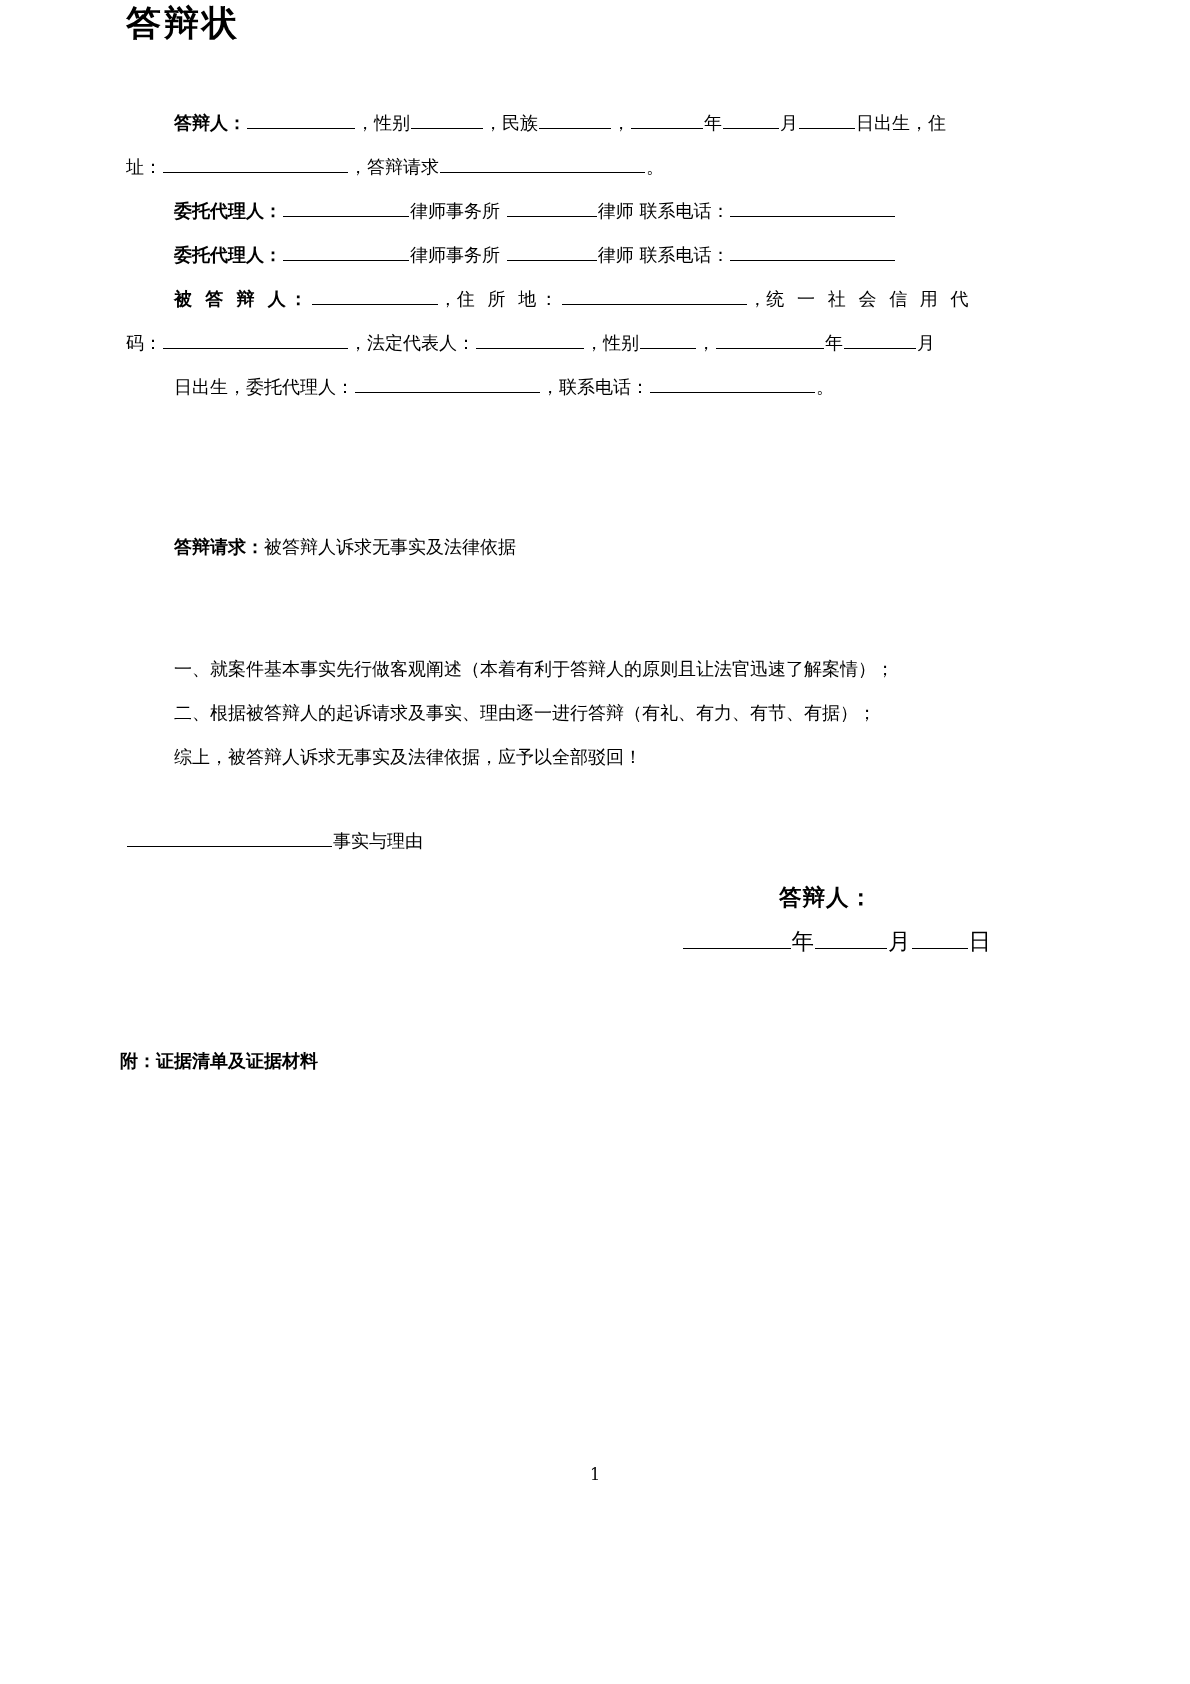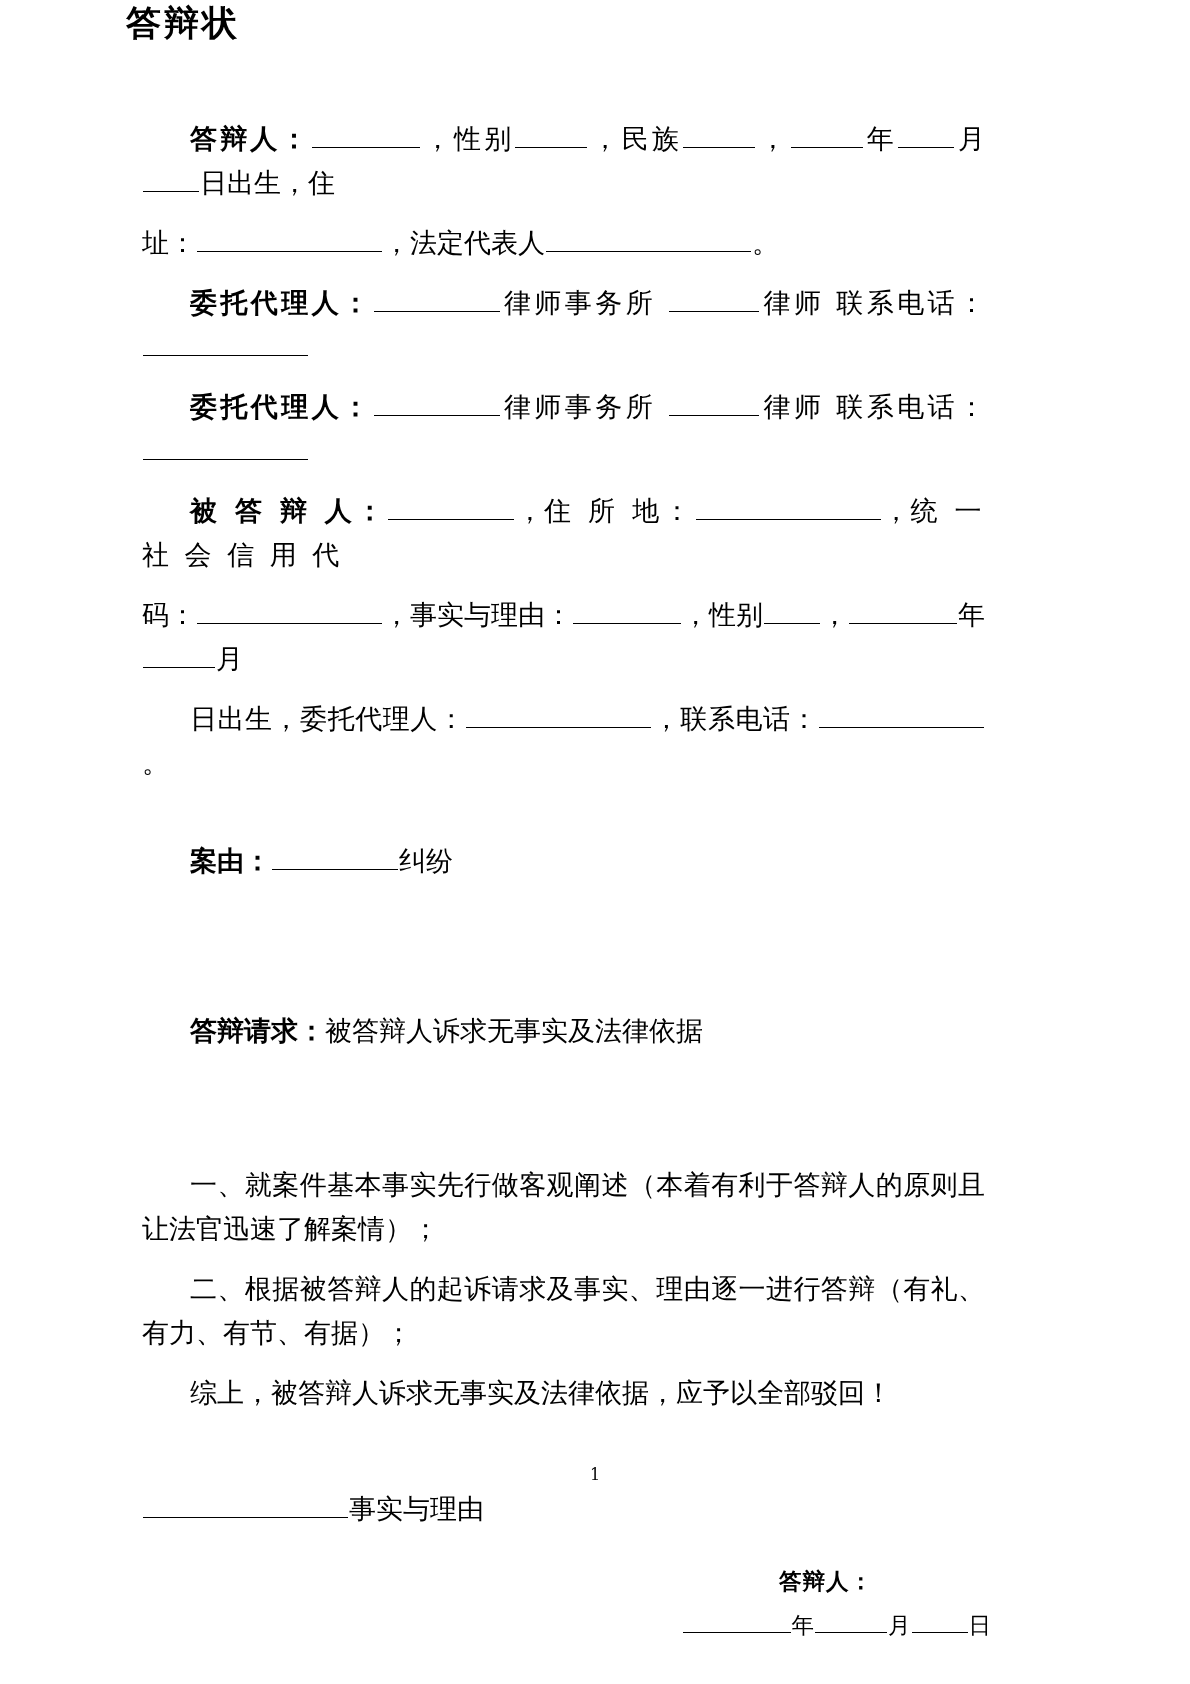--- a/index.html
+++ b/index.html
@@ -35,23 +35,23 @@
     text-align: left;
     font-size: 35px;
     font-weight: bold;
     letter-spacing: 3px;
     margin: 0;
     font-family: "DejaVu Serif", "Liberation Serif", serif;
   }
 
   
   .para {
-    font-size: 27px;
+    font-size: 18px;
     line-height: 44px;
-    margin: 16px;
+    margin: 0;
     text-align: justify;
     text-justify: inter-character;
     word-break: break-all;
   }
   .indent {
     text-indent: 48px;
   }
   .bold {
     font-weight: bold;
   }
@@ -110,48 +110,45 @@
 
     <div class="doc-title">答辩状</div>
 
     <div class="gap-lg"></div>
 
     <p class="para indent">
       <span class="bold">答辩人：</span><span class="u u6"></span>，<span>性别</span><span class="u u4"></span>，<span>民族</span><span class="u u4"></span>，<span class="u u4"></span><span>年</span><span class="u u3"></span><span>月</span><span class="u u3"></span><span>日出生，住</span>
     </p>
 
     <p class="para">
-      <span>址：</span><span class="u u10"></span>，<span>法定代表人</span><span class="u u11"></span><span>。</span>
+      <span>址：</span><span class="u u10"></span>，<span>答辩请求</span><span class="u u11"></span><span>。</span>
     </p>
 
     <p class="para indent">
       <span class="bold">委托代理人：</span><span class="u u7"></span><span>律师事务所</span>&nbsp;<span class="u u5"></span><span>律师</span>&nbsp;<span>联系电话：</span><span class="u u9"></span>
     </p>
 
     <p class="para indent">
       <span class="bold">委托代理人：</span><span class="u u7"></span><span>律师事务所</span>&nbsp;<span class="u u5"></span><span>律师</span>&nbsp;<span>联系电话：</span><span class="u u9"></span>
     </p>
 
     <p class="para indent">
       <span class="bold spaced">被 答 辩 人：</span><span class="u u7"></span>，<span class="spaced">住 所 地：</span><span class="u u10"></span>，<span class="spaced">统 一 社 会 信 用 代</span>
     </p>
 
     <p class="para">
-      <span>码：</span><span class="u u10"></span>，<span>事实与理由：</span><span class="u u6"></span>，<span>性别</span><span class="u u3"></span>，<span class="u u6"></span><span>年</span><span class="u u4"></span><span>月</span>
+      <span>码：</span><span class="u u10"></span>，<span>法定代表人：</span><span class="u u6"></span>，<span>性别</span><span class="u u3"></span>，<span class="u u6"></span><span>年</span><span class="u u4"></span><span>月</span>
     </p>
 
     <p class="para indent">
       <span>日出生，委托代理人：</span><span class="u u10"></span>，<span>联系电话：</span><span class="u u9"></span><span>。</span>
     </p>
 
     <div class="gap-sm"></div>
 
-    <p class="para indent">
-      <span class="bold">案由：</span><span class="u u7"></span><span>纠纷</span>
-    </p>
 
     <div class="gap-lg"></div>
     <div class="gap-md"></div>
 
     <p class="para indent">
       <span class="bold">答辩请求：</span><span>被答辩人诉求无事实及法律依据</span>
     </p>
 
     <div class="gap-lg"></div>
     <div class="gap-xs"></div>

